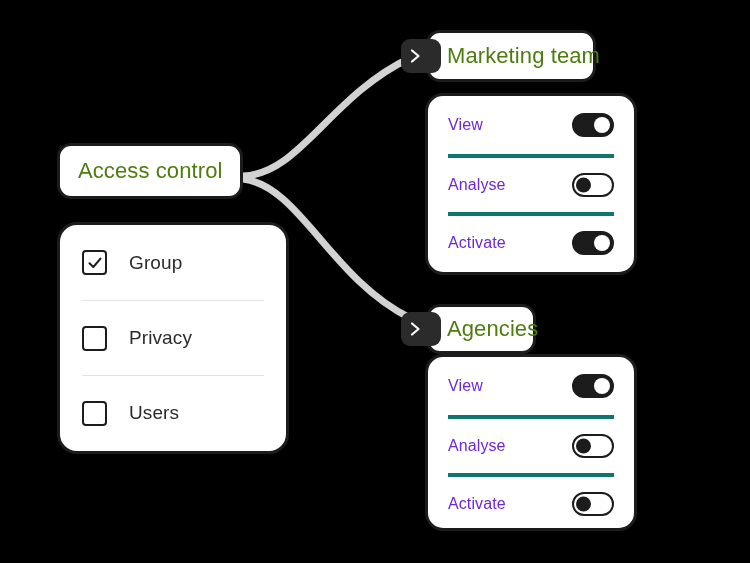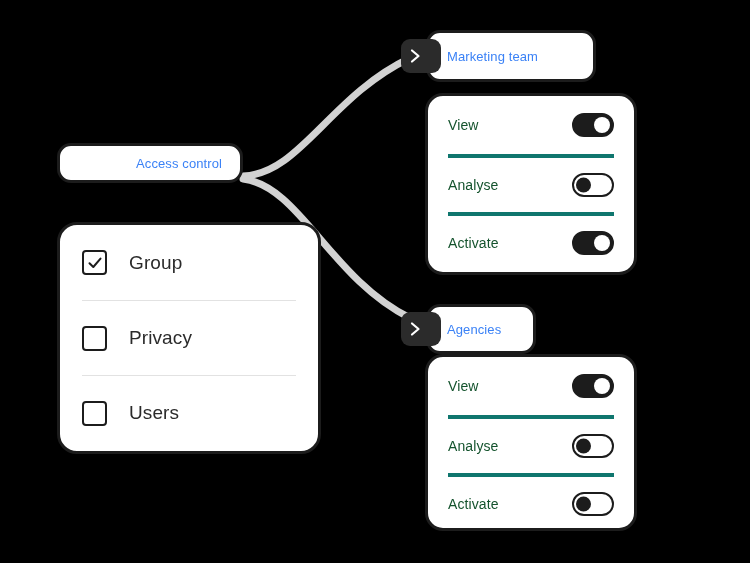--- a/index.html
+++ b/index.html
@@ -41,32 +41,32 @@
     border-radius: 14px;
     box-sizing: border-box;
     z-index: 10;
   }
 
   .node-label {
     position: absolute;
     left: 0; right: 0; top: 50%;
     transform: translateY(-50%);
     padding: 0 18px;
-    font-size: 13px;
-    color: #3b82f6;
+    font-size: 22px;
+    color: #4d7c0f;
     white-space: nowrap;
     letter-spacing: .1px;
   }
 
   
   #node-access-control {
     left: 57px;
     top: 143px;
     width: 186px;
-    height: 40px;
+    height: 56px;
     text-align: right;
   }
 
   
   #node-marketing-team {
     left: 426px;
     top: 30px;
     width: 170px;
     height: 52px;
   }
@@ -94,21 +94,21 @@
     padding-left: 8px;
     box-sizing: border-box;
   }
   .chevron-badge svg { display: block; }
 
   
   #card-access-options {
     position: absolute;
     left: 57px;
     top: 222px;
-    width: 264px;
+    width: 232px;
     height: 232px;
     background: #ffffff;
     border: 3px solid #1c1c1c;
     border-radius: 20px;
     box-sizing: border-box;
     z-index: 8;
     padding: 0 22px;
   }
   .opt-row {
     display: flex;
@@ -166,22 +166,22 @@
     display: flex;
     align-items: center;
     justify-content: space-between;
     height: 58px;
     box-sizing: border-box;
   }
   .perm-row + .perm-row {
     border-top: 4px solid #0f766e;
   }
   .perm-label {
-    font-size: 14px;
-    color: #14532d;
+    font-size: 16px;
+    color: #6d28d9;
     letter-spacing: .1px;
   }
 
   
   .toggle {
     position: relative;
     width: 42px;
     height: 24px;
     border-radius: 12px;
     box-sizing: border-box;

